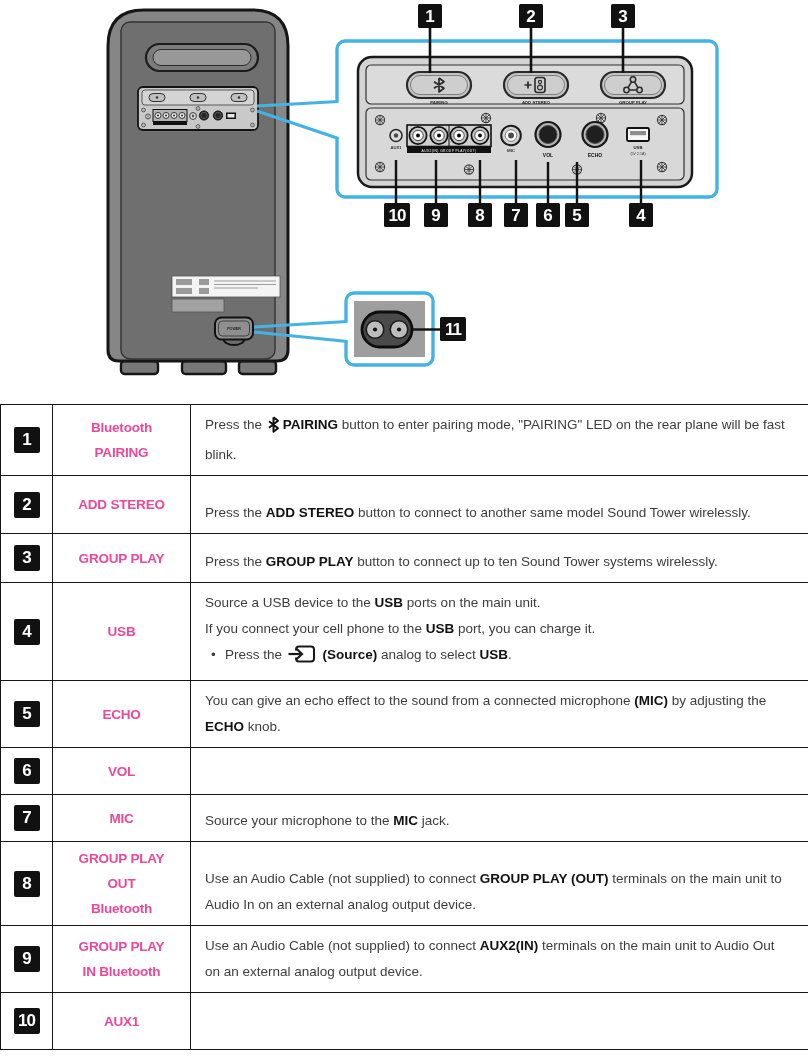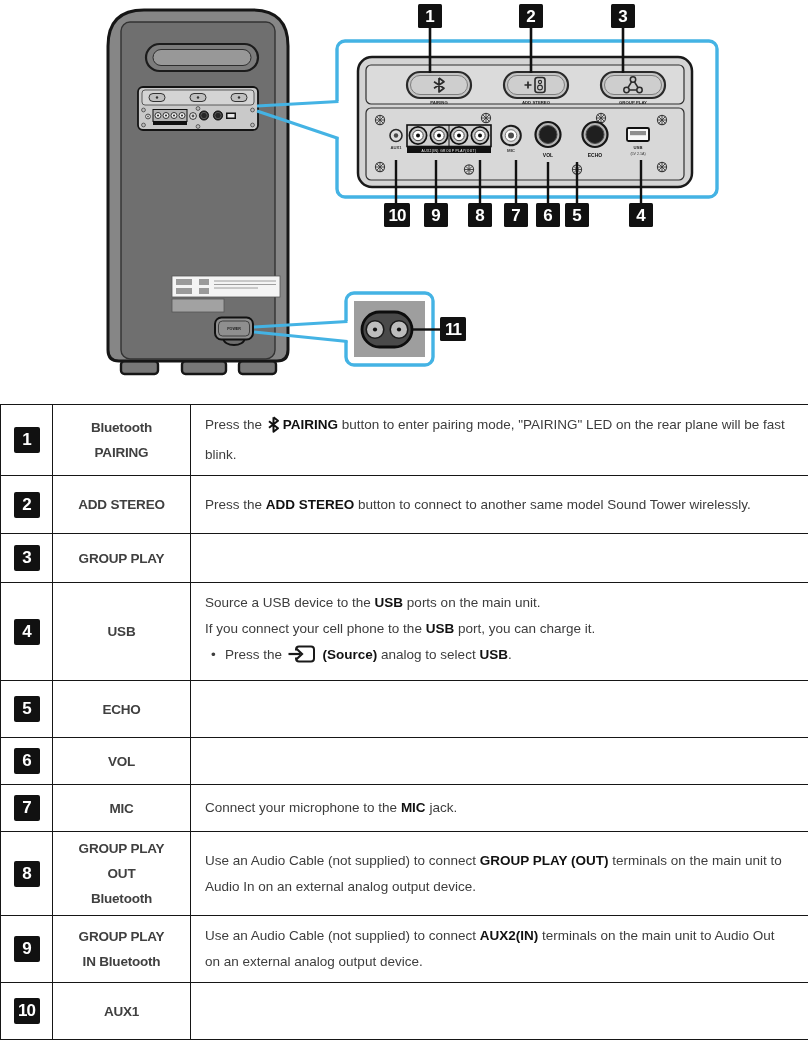--- a/index.html
+++ b/index.html
@@ -21,23 +21,23 @@
   .trow:nth-child(8){min-height:80px}
   .trow:nth-child(9){min-height:57px}
   .trow:nth-child(10){min-height:57px}
   .trow:nth-child(11){min-height:57px}
   .cell-num{width:52px;min-width:52px;border-right:1px solid #161616;display:flex;
             align-items:center;justify-content:center;box-sizing:border-box;}
   .nbadge{width:26px;height:26px;background:#111;color:#fff;font-weight:bold;font-size:17px;
           display:flex;align-items:center;justify-content:center;letter-spacing:-1px;border-radius:2px;}
   .cell-name{width:138px;min-width:138px;border-right:1px solid #161616;display:flex;
              flex-direction:column;align-items:center;justify-content:center;text-align:center;
-             font-weight:bold;font-size:13.5px;line-height:25px;color:#404040;box-sizing:border-box;
+             font-weight:bold;font-size:13.5px;line-height:25px;color:#ec4899;box-sizing:border-box;
              letter-spacing:-0.2px;padding:4px 2px;}
-  .cell-desc{flex:1;display:flex;flex-direction:column;justify-content:center;
+  .cell-desc{flex:1;display:flex;flex-direction:column;justify-content:flex-end;
              padding:7px 20px 7px 14px;font-size:13.5px;line-height:26px;color:#3d3d3d;box-sizing:border-box;}
   .cell-desc b{color:#111;font-weight:bold;}
   .desc-line{min-height:26px;}
   .bullet-mark{display:inline-block;width:14px;text-align:left;color:#3d3d3d;padding-left:6px;}
   .inline-ic{display:inline-block;vertical-align:-4px;margin:0 3px 0 1px;}
   .inline-src{display:inline-block;vertical-align:-5px;margin:0 3px 0 1px;}
 </style>
 </head>
 <body>
 
@@ -301,20 +301,23 @@
           <div class="desc-line"><span>Press the </span><b>ADD STEREO</b><span> button to connect to another same model Sound Tower wirelessly.</span></div>
         </div>
       </div>
       <div class="trow">
         <div class="cell-num">
           <div class="nbadge">3</div>
         </div>
         <div class="cell-name">
           <div>GROUP PLAY</div>
         </div>
+        <div class="cell-desc">
+          <div class="desc-line"><span>Press the </span><b>GROUP PLAY</b><span> button to connect up to ten Sound Tower systems wirelessly.</span></div>
+        </div>
       </div>
       <div class="trow">
         <div class="cell-num">
           <div class="nbadge">4</div>
         </div>
         <div class="cell-name">
           <div>USB</div>
         </div>
         <div class="cell-desc">
           <div class="desc-line"><span>Source a USB device to the </span><b>USB</b><span> ports on the main unit.</span></div>
@@ -327,38 +330,41 @@
               </svg></span><span> </span><b>(Source)</b><span> analog to select </span><b>USB</b><span>.</span></div>
         </div>
       </div>
       <div class="trow">
         <div class="cell-num">
           <div class="nbadge">5</div>
         </div>
         <div class="cell-name">
           <div>ECHO</div>
         </div>
+        <div class="cell-desc">
+          <div class="desc-line"><span>You can give an echo effect to the sound from a connected microphone </span><b>(MIC)</b><span> by adjusting the </span><b>ECHO</b><span> knob.</span></div>
+        </div>
       </div>
       <div class="trow">
         <div class="cell-num">
           <div class="nbadge">6</div>
         </div>
         <div class="cell-name">
           <div>VOL</div>
         </div>
       </div>
       <div class="trow">
         <div class="cell-num">
           <div class="nbadge">7</div>
         </div>
         <div class="cell-name">
           <div>MIC</div>
         </div>
         <div class="cell-desc">
-          <div class="desc-line"><span>Connect your microphone to the </span><b>MIC</b><span> jack.</span></div>
+          <div class="desc-line"><span>Source your microphone to the </span><b>MIC</b><span> jack.</span></div>
         </div>
       </div>
       <div class="trow">
         <div class="cell-num">
           <div class="nbadge">8</div>
         </div>
         <div class="cell-name">
           <div>GROUP PLAY</div>
           <div>OUT</div>
           <div>Bluetooth</div>

